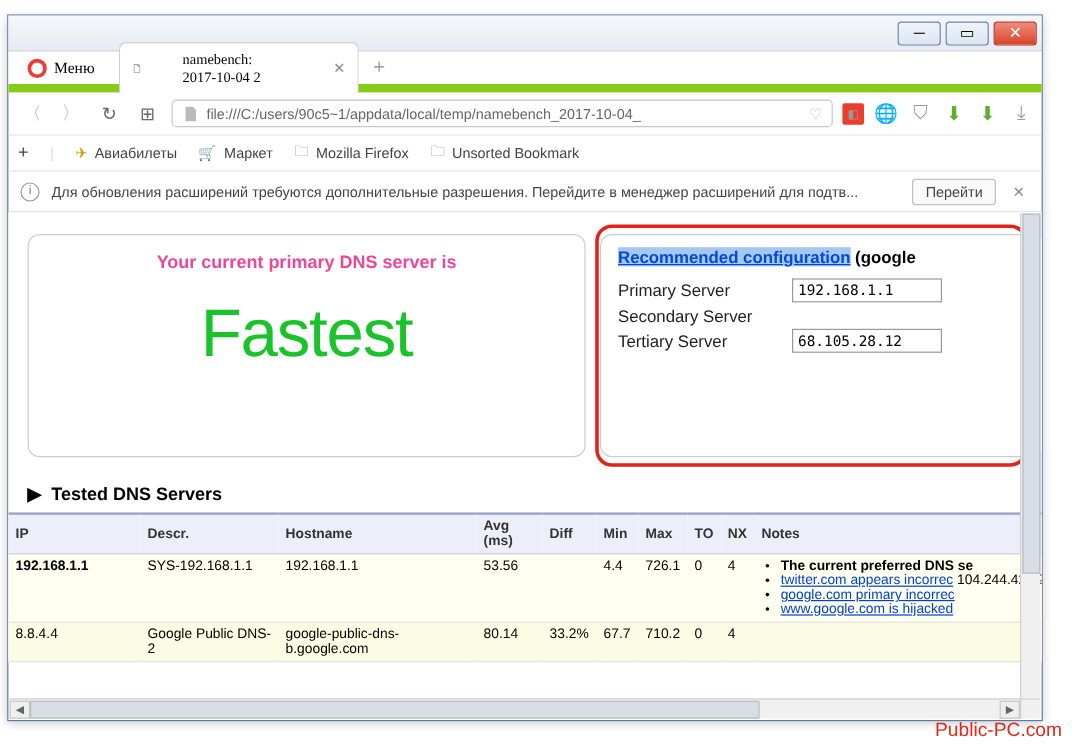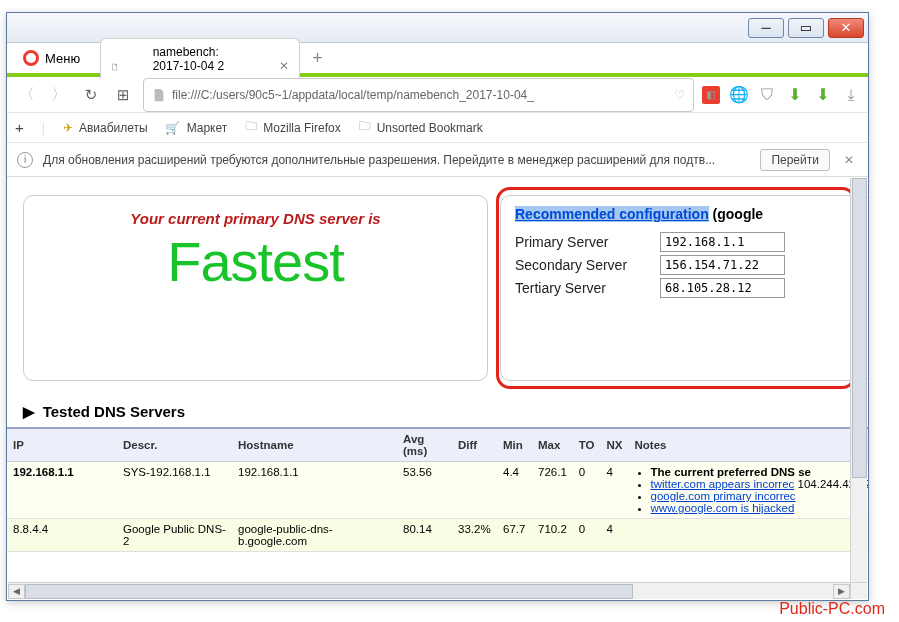--- a/index.html
+++ b/index.html
@@ -44,36 +44,37 @@
     cursor: pointer;
   }
   .win-btn.close { background: linear-gradient(#f08a7a, #d9452b); color: #fff; border-color: #b53a24; }
   
   .tab-bar {
     height: 34px;
     background: #fff;
     display: flex;
     align-items: center;
     padding: 0 6px;
-    border-bottom: 4px solid #84cc16;
+    border-bottom: 7px solid #84cc16;
+    font-family: Liberation Serif, serif;
   }
   .menu-btn {
     display: flex;
     align-items: center;
     padding: 4px 10px;
     font-size: 13px;
     cursor: pointer;
   }
   .menu-btn .o-logo {
     width: 16px; height: 16px; margin-right: 6px;
     border: 3px solid #f03a2f; border-radius: 50%;
   }
   .tab {
     display: flex;
-    align-items: flex-end;
+    align-items: center;
     padding: 6px 10px;
     border: 1px solid #d0d0d0;
     border-bottom: none;
     border-radius: 6px 6px 0 0;
     font-size: 12px;
     margin-left: 10px;
     background: #fff;
     max-width: 200px;
     gap: 28px;
   }
@@ -90,21 +91,21 @@
     gap: 8px;
   }
   .nav-icon {
     width: 24px; height: 24px;
     display: flex; align-items: center; justify-content: center;
     color: #b0b0b0; cursor: pointer; font-size: 15px;
   }
   .nav-icon.active { color: #666; }
   .addr-bar {
     flex: 1;
-    height: 34px;
+    height: 23px;
     border: 1px solid #c8c8c8;
     border-radius: 4px;
     display: flex;
     align-items: center;
     padding: 0 8px;
     font-size: 12px;
     color: #666;
     overflow: hidden;
   }
   .addr-bar svg { width: 14px; height: 14px; margin-right: 6px; flex-shrink: 0; }
@@ -158,21 +159,21 @@
     border: 1px solid #ccc;
     border-radius: 10px;
     background: #fff;
   }
   .panel.left {
     flex: 0 0 465px;
     height: 186px;
     text-align: center;
     padding: 14px 10px;
   }
-  .panel.left .hdr { font-size: 15px; font-weight: bold; color: #b91c1c; margin-bottom: 2px; font-style: italic; }
+  .panel.left .hdr { font-size: 15px; font-weight: bold; color: #ec4899; margin-bottom: 18px; }
   .panel.left .big { font-size: 56px; font-weight: normal; color: #19c42a; letter-spacing: -1px; }
   .panel.right {
     flex: 1;
     height: 186px;
     padding: 10px 14px;
     font-size: 14px;
     position: relative;
     overflow: hidden;
   }
   .highlight-frame {
@@ -345,21 +346,20 @@
         <div class="rec-title">
           <span class="hl">Recommended configuration</span><span> (google</span>
         </div>
         <div class="conf-table">
           <div class="row">
             <span class="lbl">Primary Server</span>
             <input readonly="" value="192.168.1.1" style="">
           </div>
           <div class="row">
             <span class="lbl">Secondary Server</span>
-            <input readonly="" value="156.154.71.22" style="">
           </div>
           <div class="row">
             <span class="lbl">Tertiary Server</span>
             <input readonly="" value="68.105.28.12" style="">
           </div>
         </div>
       </div>
       <div class="highlight-frame" style="left:489px;top:-8px;width:360px;height:202px;"></div>
     </div>
 

